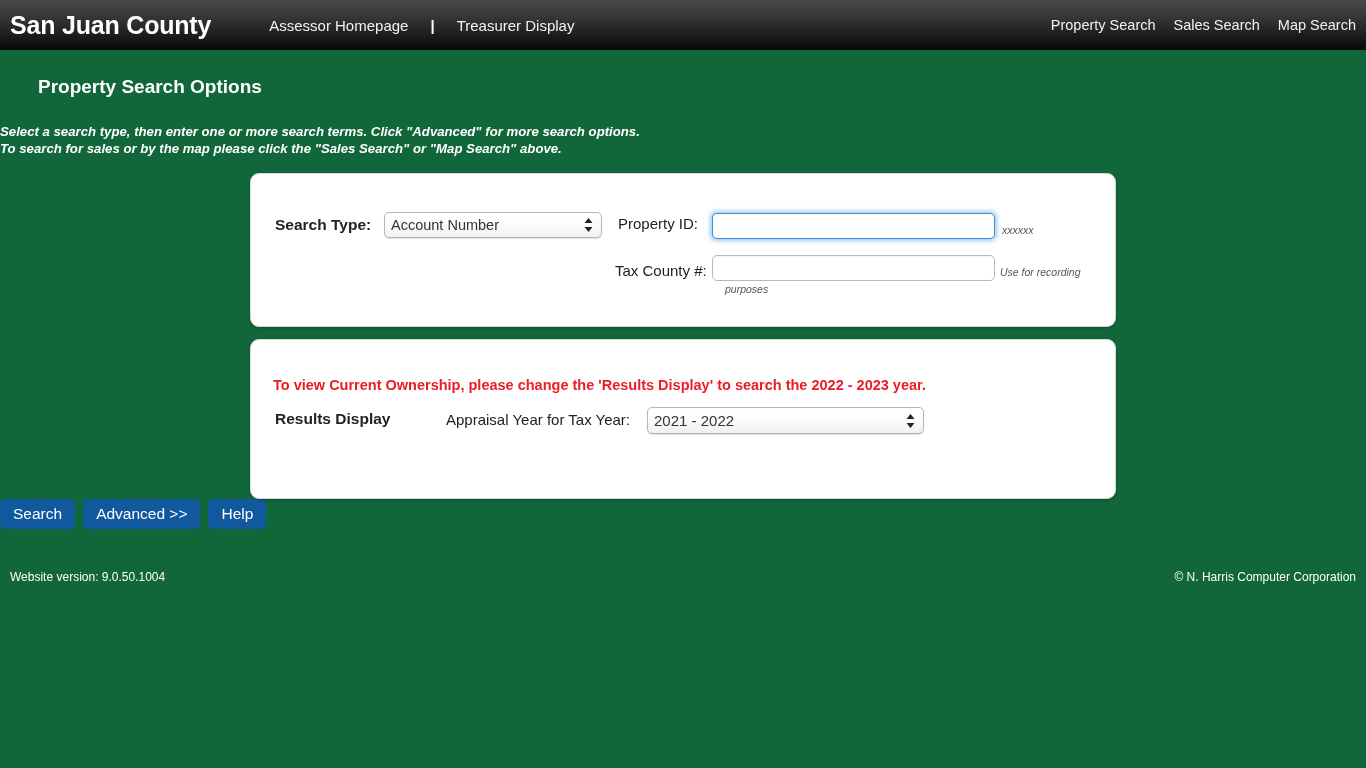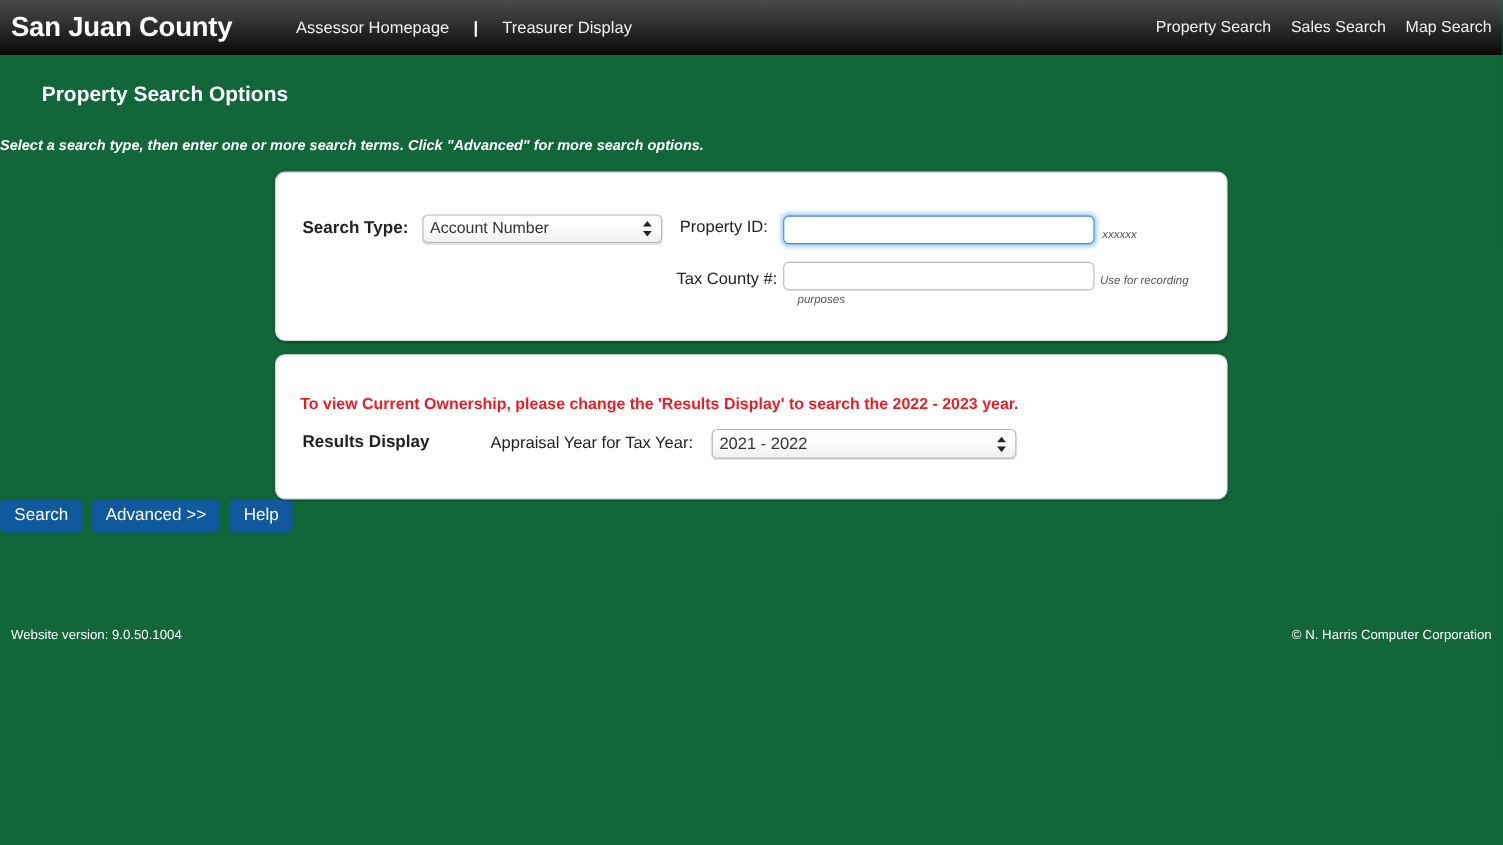--- a/index.html
+++ b/index.html
@@ -87,21 +87,21 @@
     border-radius: 9px;
     box-shadow: 0 1px 2px rgba(0,0,0,0.25);
   }
   .panel.search-panel {
     margin-top: 16px;
     height: 154px;
     position: relative;
   }
   .panel.results-panel {
     margin-top: 12px;
-    height: 132px;
+    height: 160px;
     position: relative;
   }
 
   
   .lbl-search-type {
     position: absolute;
     left: 24px;
     top: 42px;
     font-size: 15.5px;
     font-weight: bold;
@@ -289,20 +289,21 @@
     <a href="#">Property Search</a>
     <a href="#">Sales Search</a>
     <a href="#">Map Search</a>
   </div>
 </div>
 
 <div class="page-title">Property Search Options</div>
 
 <div class="instructions">
   <div>Select a search type, then enter one or more search terms. Click "Advanced" for more search options.</div>
+  <div>To search for sales or by the map please click the "Sales Search" or "Map Search" above.</div>
 </div>
 
 <div class="panel search-panel">
 
   <div class="lbl-search-type">Search Type:</div>
 
   <div class="select-wrap sel-search-type">
     <select class="styled">
       <option>Account Number</option>
     </select>

